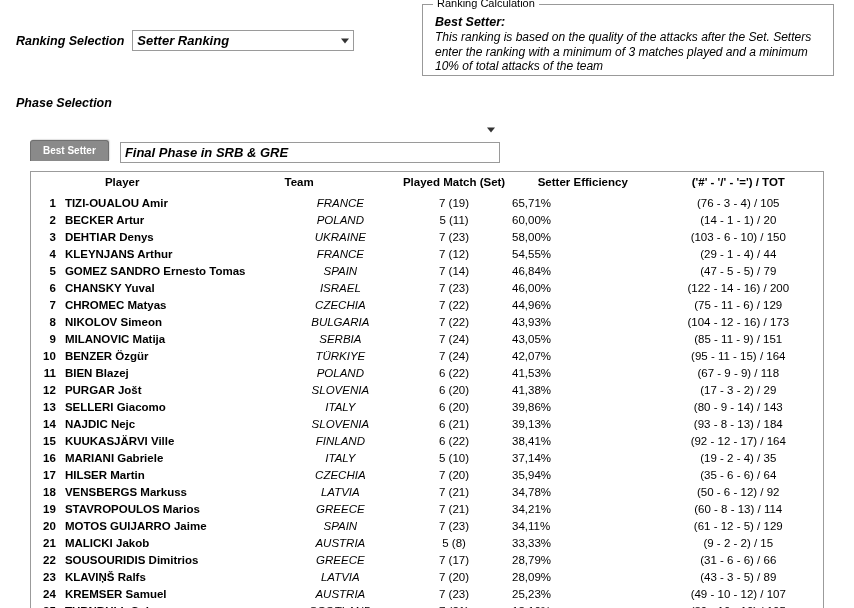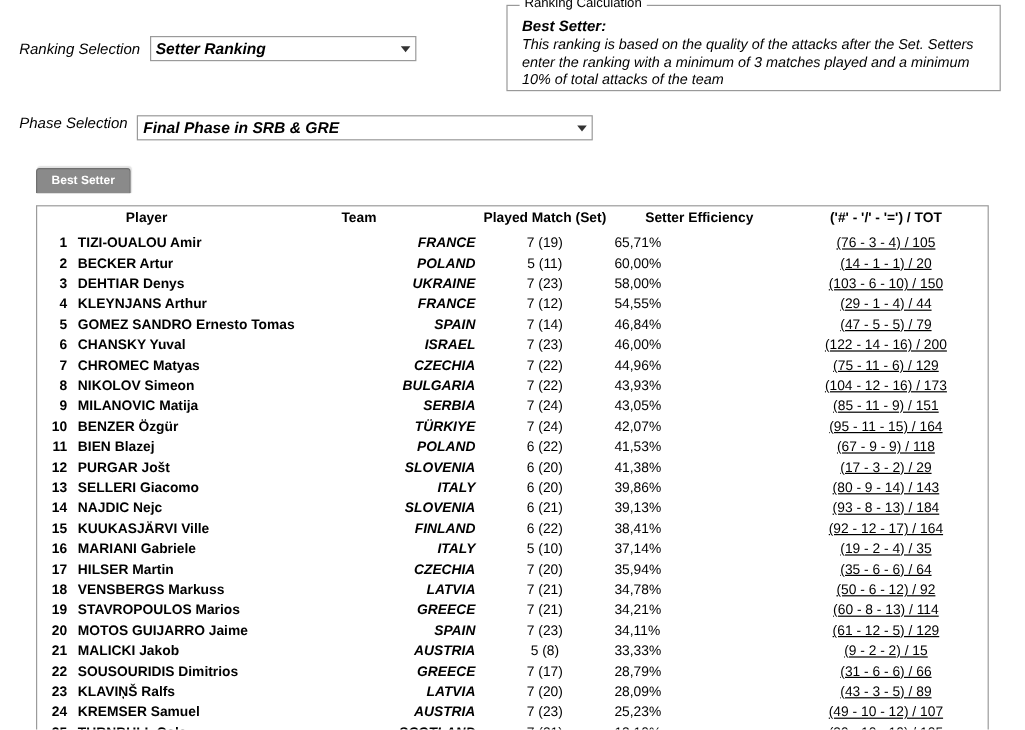--- a/index.html
+++ b/index.html
@@ -17,21 +17,21 @@
   }
 
   
   .ranking-row {
     position: absolute;
     left: 16px; top: 30px;
     display: flex; align-items: center;
   }
   .ctrl-label {
     font-size: 12.5px;
-    font-weight: normal;
+    font-weight: bold;
     font-style: italic;
     color: #000;
     margin-right: 8px;
     white-space: nowrap;
   }
   select.combo {
     font-family: "Liberation Sans", sans-serif;
     font-size: 13px;
     font-style: italic;
     font-weight: bold;
@@ -49,21 +49,21 @@
     position: absolute;
     right: 5px; top: 50%;
     transform: translateY(-50%);
     width: 0; height: 0;
     border-left: 4px solid transparent;
     border-right: 4px solid transparent;
     border-top: 5px solid #333;
     pointer-events: none;
   }
   #ranking-select { width: 222px; }
-  #phase-select { width: 380px; }
+  #phase-select { width: 380px; margin-top: 46px; }
 
   .phase-row {
     position: absolute;
     left: 16px; top: 96px;
     display: flex; 
   }
 
   
   .calc-box {
     position: absolute;
@@ -138,24 +138,24 @@
     white-space: nowrap;
   }
   table.rank thead th.left { text-align: left; }
   table.rank tbody td {
     padding: 2px 0 3px 0;
     white-space: nowrap;
     vertical-align: middle;
   }
   .c-rank  { width: 34px; text-align: right; padding-right: 9px !important; font-weight: bold; }
   .c-player{ width: 220px; text-align: left; font-weight: bold; }
-  .c-team  { width: 112px; text-align: right; font-style: italic; font-weight: bold; }
+  .c-team  { width: 112px; text-align: center; font-style: italic; }
   .c-match { width: 116px; text-align: center; }
   .c-eff   { width: 142px; text-align: left; }
-  .c-tot   { width: 170px; text-align: center; text-decoration: underline; }
+  .c-tot   { width: 170px; text-align: center; }
 
   .hdr-rank   { width: 34px; }
   .hdr-player { padding-left: 40px !important; }
   .hdr-team   { padding-left: 0 !important; }
 </style>
 </head>
 <body>
 
 <div class="page">
 

